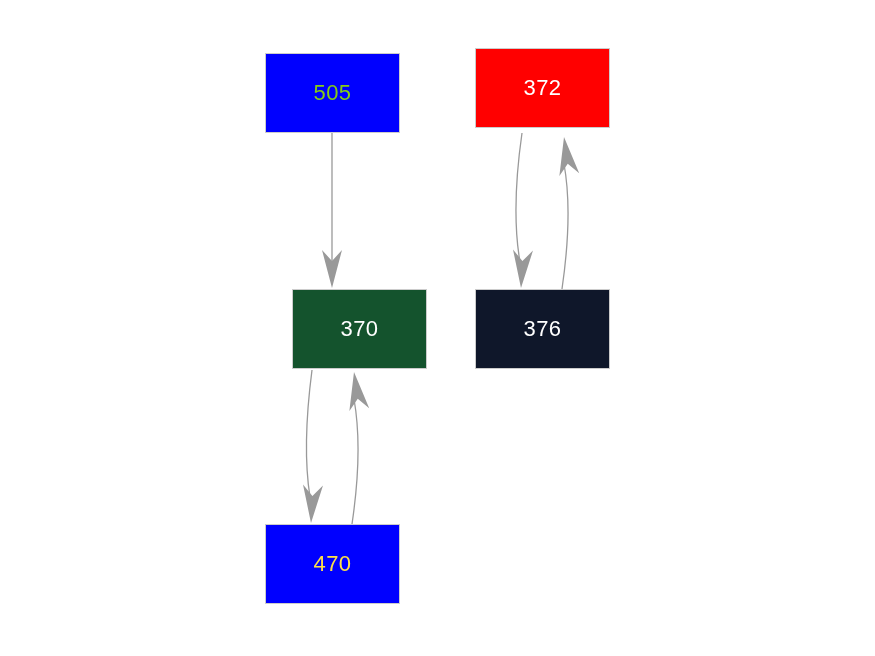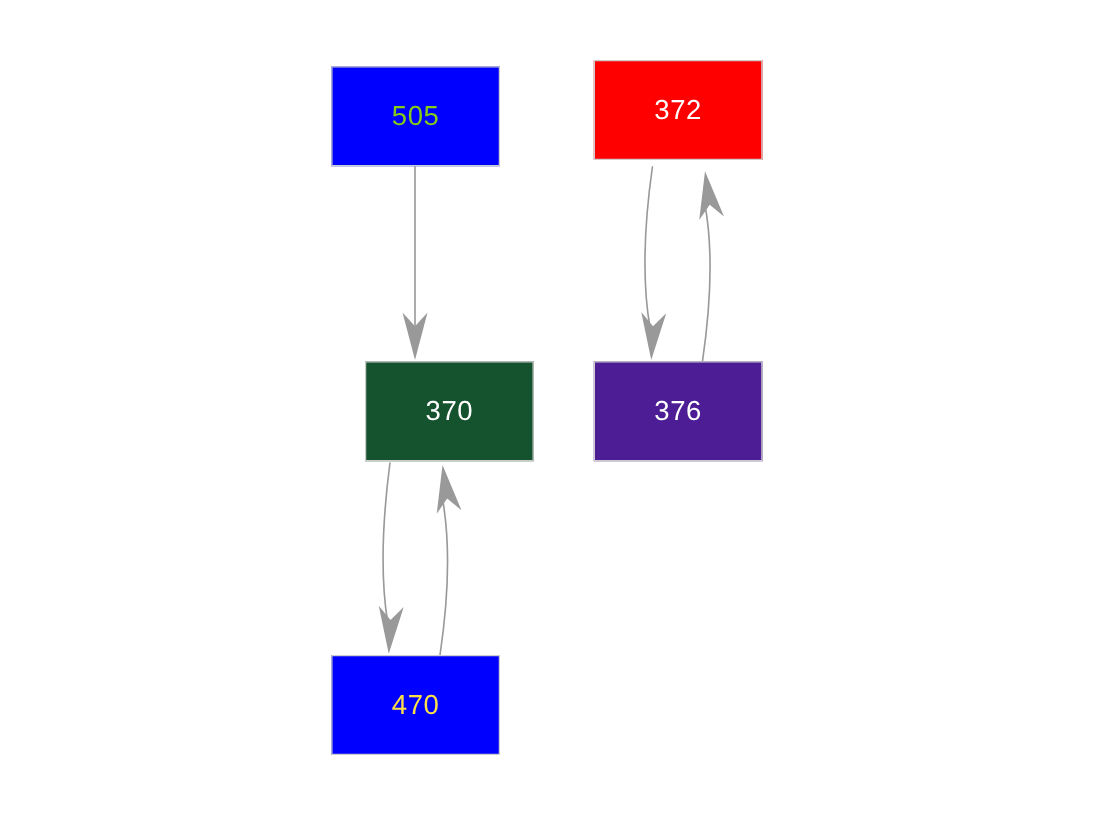--- a/index.html
+++ b/index.html
@@ -87,21 +87,21 @@
   </div>
 
   <div class="node" style="left: 475px; top: 48px; width: 135px; height: 80px; background: rgb(255, 0, 0); color: rgb(255, 255, 255); border-color: rgb(204, 204, 204);">
     <span class="node-label">372</span>
   </div>
 
   <div class="node" style="left: 265px; top: 289px; width: 135px; height: 80px; background: #14532d; color: rgb(255, 255, 255); border-color: rgb(204, 204, 204); margin-left: 27px;">
     <span class="node-label">370</span>
   </div>
 
-  <div class="node" style="left: 475px; top: 289px; width: 135px; height: 80px; background: #4c1d95; color: rgb(255, 255, 255); border-color: rgb(204, 204, 204);">
+  <div class="node" style="left: 475px; top: 289px; width: 135px; height: 80px; background: #0f172a; color: rgb(255, 255, 255); border-color: rgb(204, 204, 204);">
     <span class="node-label">376</span>
   </div>
 
   <div class="node" style="left: 265px; top: 524px; width: 135px; height: 80px; background: rgb(0, 0, 255); color: #fde047; border-color: rgb(204, 204, 204);">
     <span class="node-label">470</span>
   </div>
 
 </div>
 
 </body></html>

